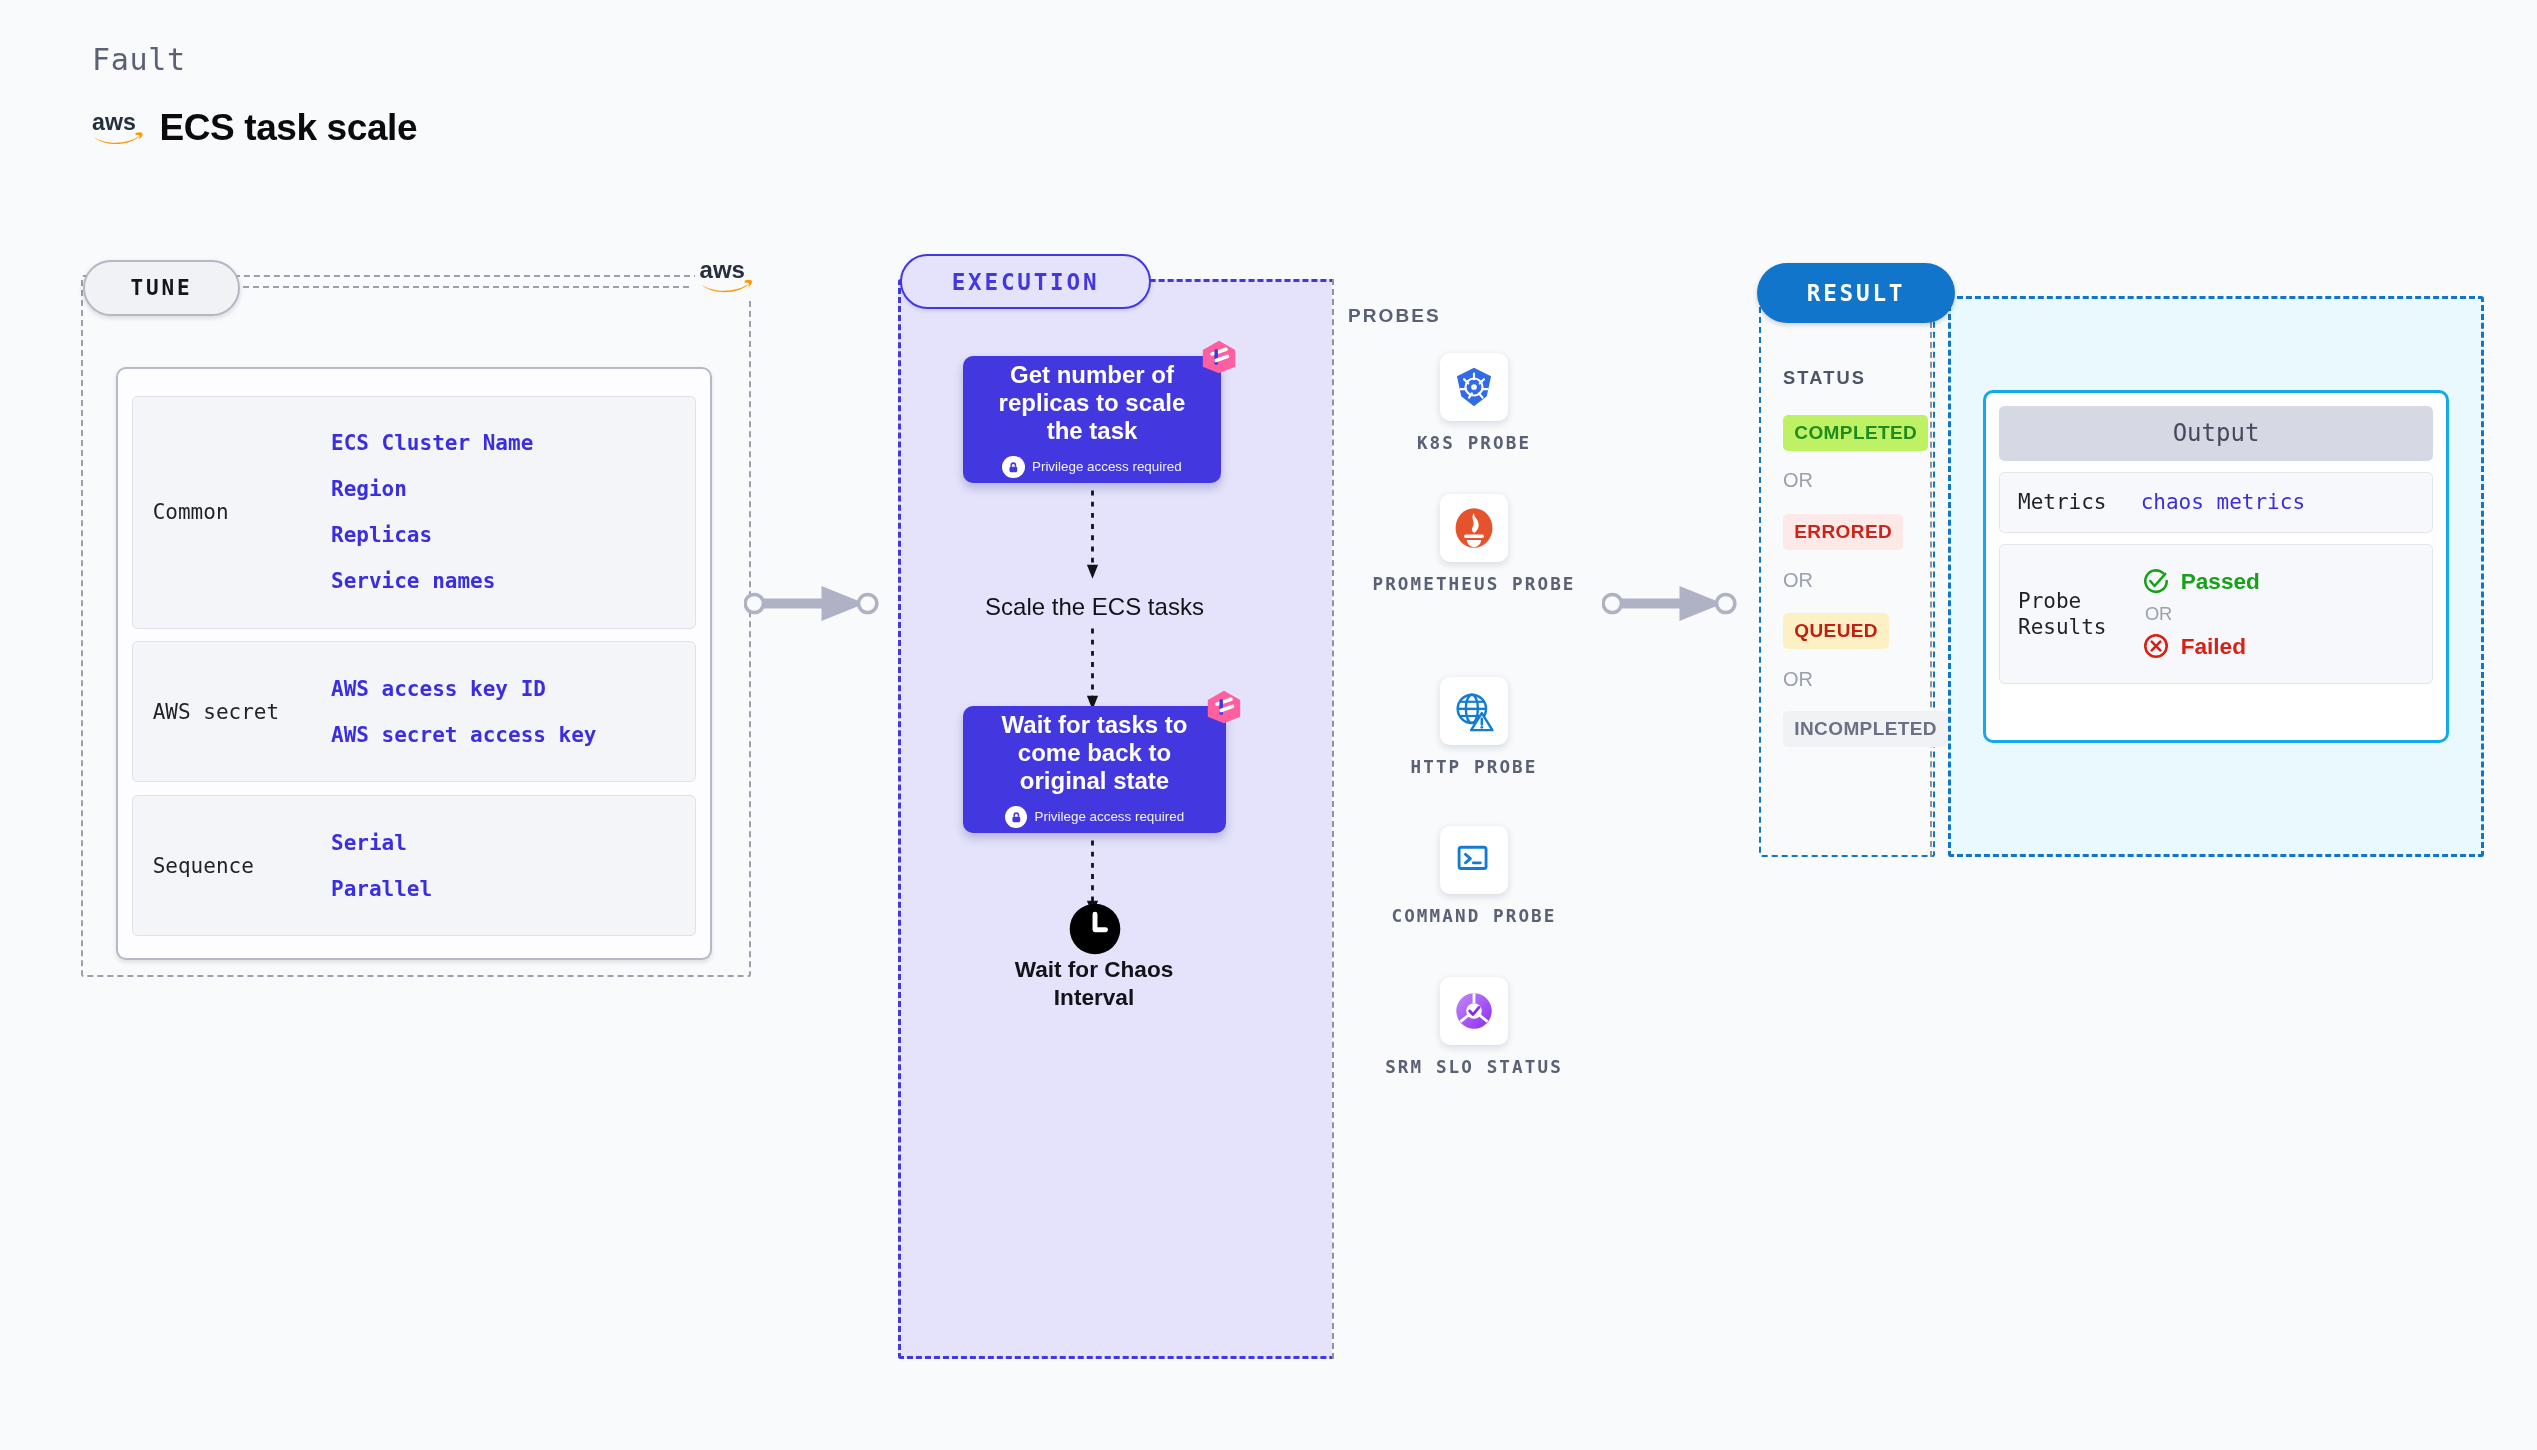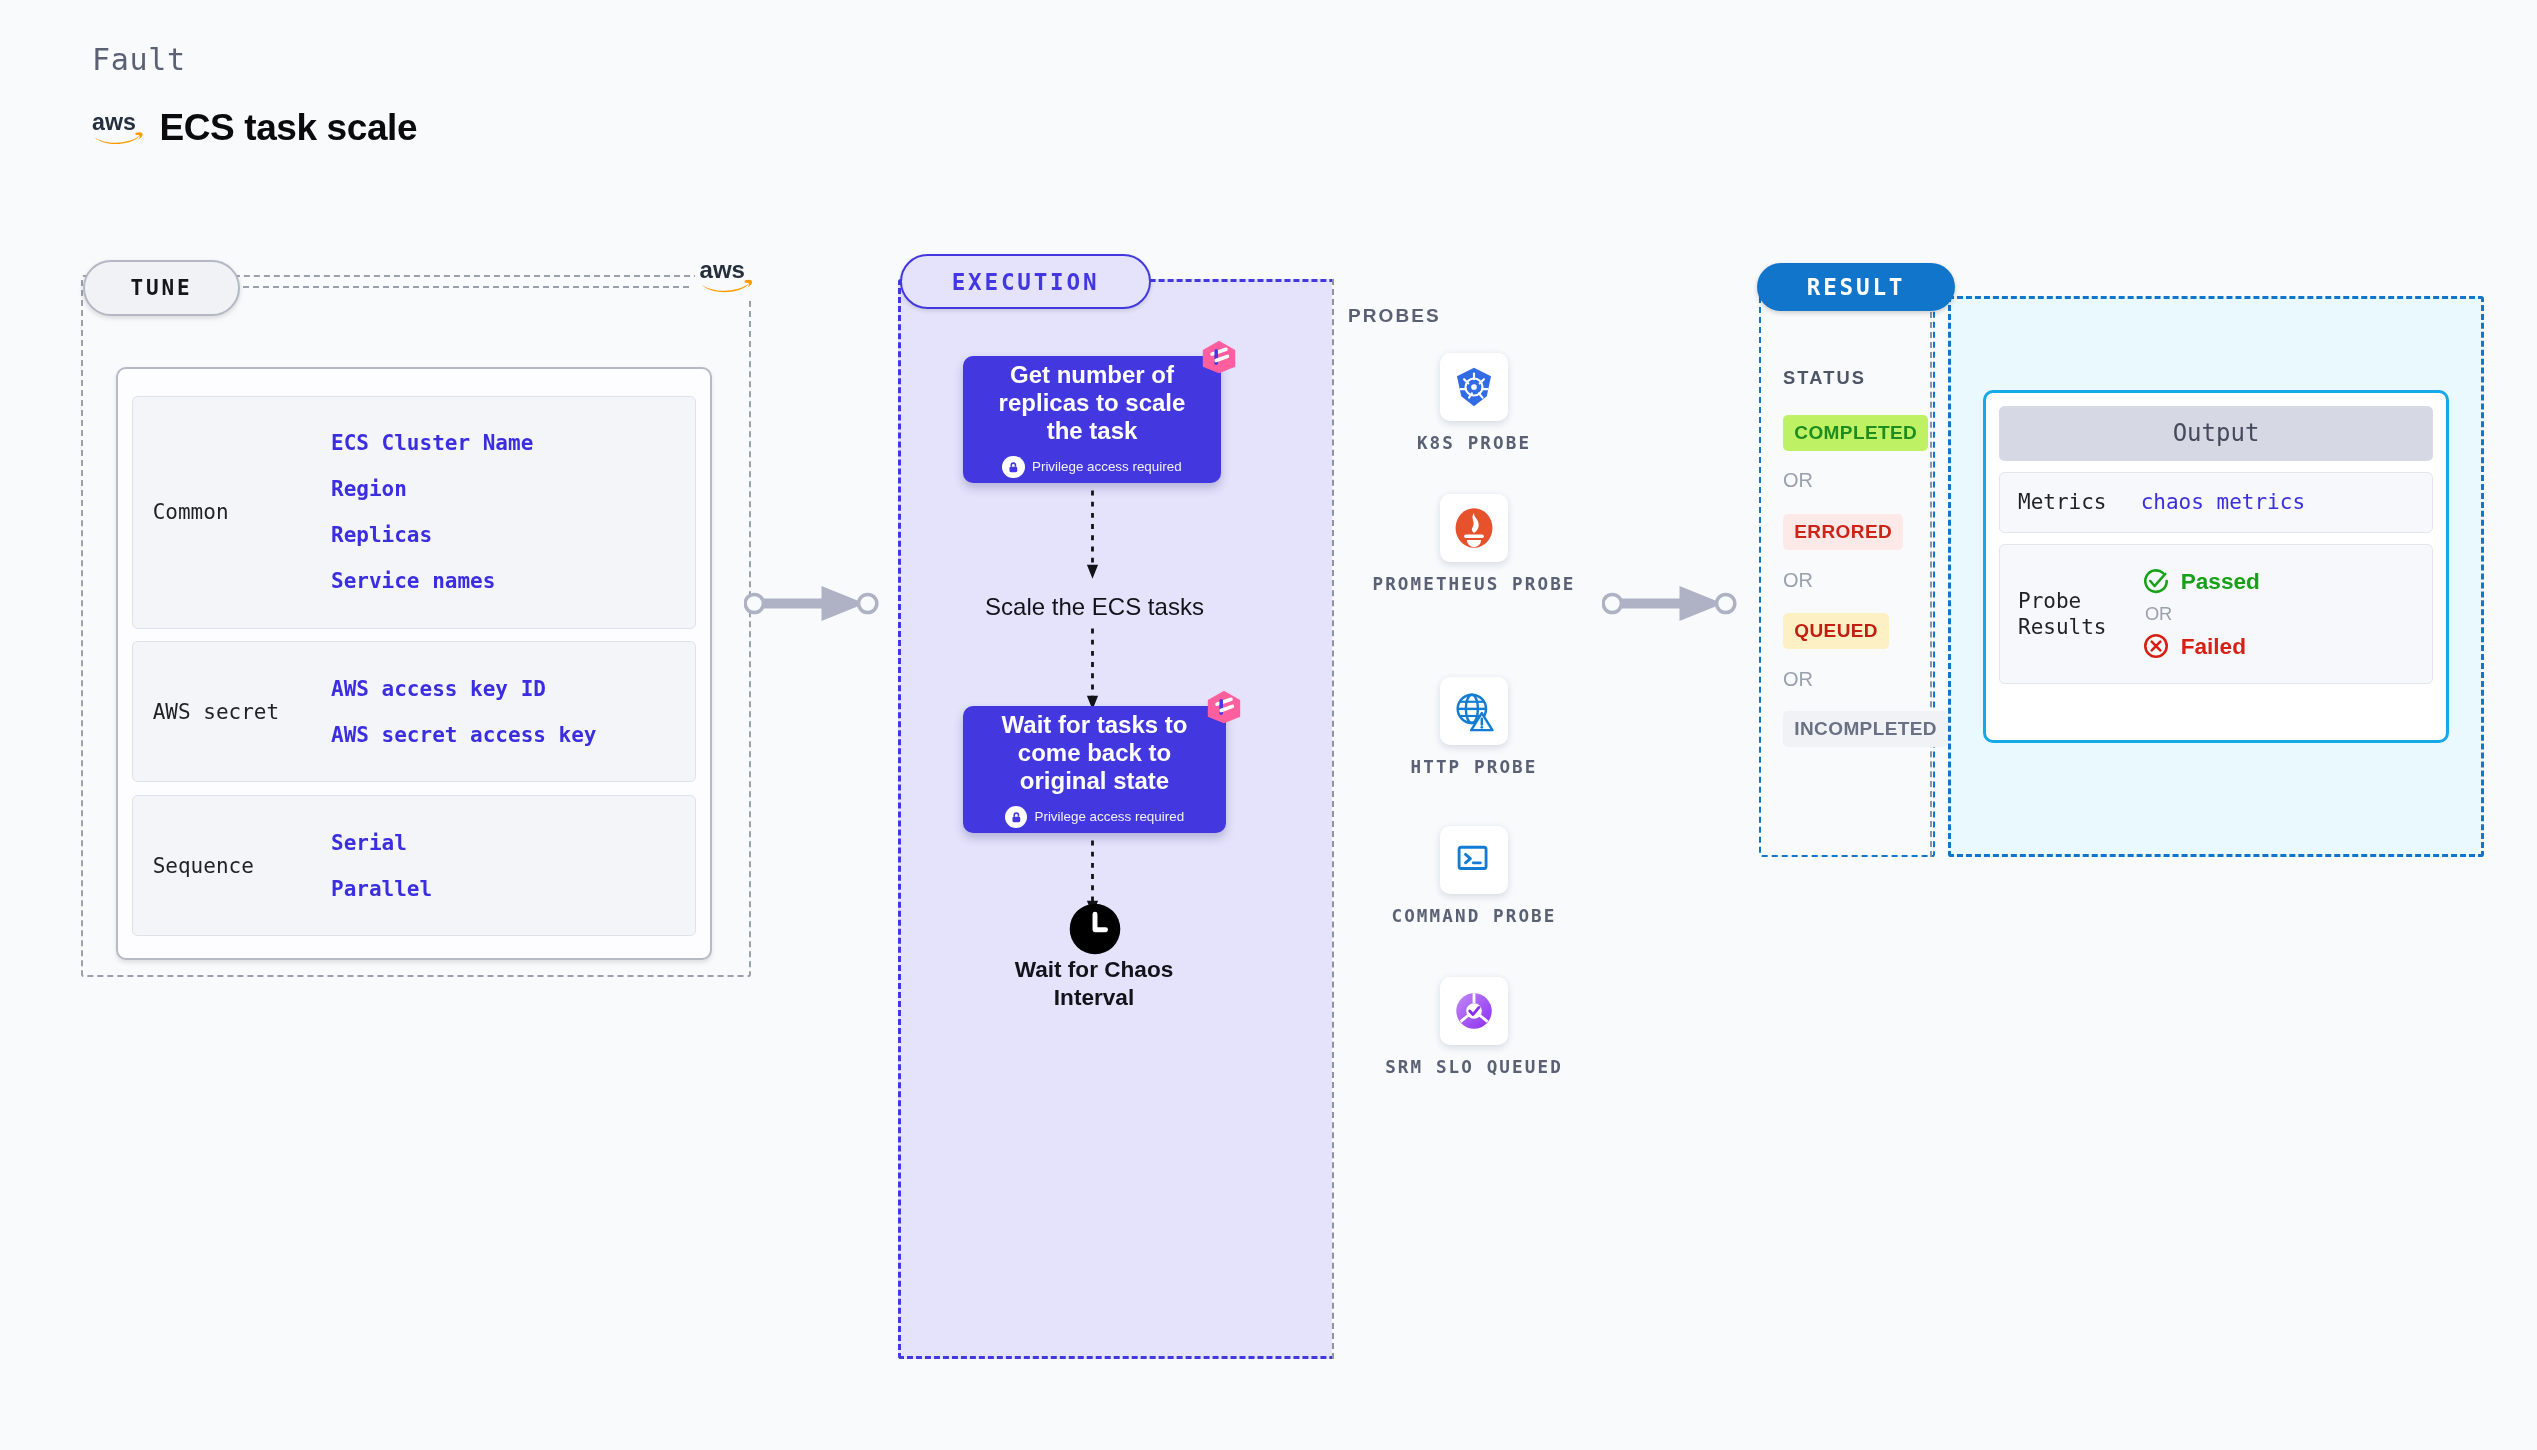--- a/index.html
+++ b/index.html
@@ -153,21 +153,21 @@
   
   #result-panel {
     left: 1759px; top: 282px; width: 176px; height: 575px;
     border: 2.8px dashed #1176cb; border-radius: 2.8px; background: #f8fafc;
   }
   #result-panel-inner-divider {
     position: absolute; left: 1930px; top: 282px; width: 0; height: 575px;
     border-left: 2.1px dashed #8c93a3; z-index: 2;
   }
   #result-pill {
-    left: 1757px; top: 263px; width: 198px; height: 48px;
+    left: 1757px; top: 263px; width: 198px; height: 60px;
     background: #1176cb; border: none; color: #fff;
     font-size: 22.6px; box-shadow: 0 2.1px 5.6px rgba(0,0,0,.18);
   }
   #status-label {
     position: absolute; left: 1783px; top: 367px;
     font-size: 18.3px; font-weight: bold; letter-spacing: 2.1px; color: #4e5566; z-index: 5;
   }
   .status-badge {
     position: absolute; box-sizing: border-box;
     border-radius: 5px; padding: 7px 11.3px;
@@ -430,21 +430,21 @@
         </linearGradient>
       </defs>
       <circle cx="31" cy="31" r="25" fill="url(#slog)"></circle>
       <circle cx="31" cy="31" r="11" fill="#fff"></circle>
       <path d="M31 6 V20" stroke="#fff" stroke-width="4"></path>
       <path d="M12 46 L23 37" stroke="#fff" stroke-width="4"></path>
       <path d="M50 46 L39 37" stroke="#fff" stroke-width="4"></path>
       <path d="M25 31 L29.5 36 L38 26" fill="none" stroke="#8b2bf0" stroke-width="4" stroke-linecap="round" stroke-linejoin="round"></path>
     </svg>
   </div>
-  <div class="probe-name">SRM SLO QUEUED</div>
+  <div class="probe-name">SRM SLO STATUS</div>
 </div>
 
 <svg class="conn" style="left:1602px; top:579px;" width="169" height="49" viewBox="0 0 240 70">
   <line x1="18" y1="35" x2="130" y2="35" stroke="#aeb2c4" stroke-width="14"></line>
   <polygon points="110,10 172,35 110,60" fill="#aeb2c4"></polygon>
   <circle cx="14" cy="35" r="13" fill="#f8fafc" stroke="#aeb2c4" stroke-width="5"></circle>
   <circle cx="176" cy="35" r="13" fill="#f8fafc" stroke="#aeb2c4" stroke-width="5"></circle>
 </svg>
 
 <div id="output-region"></div>

